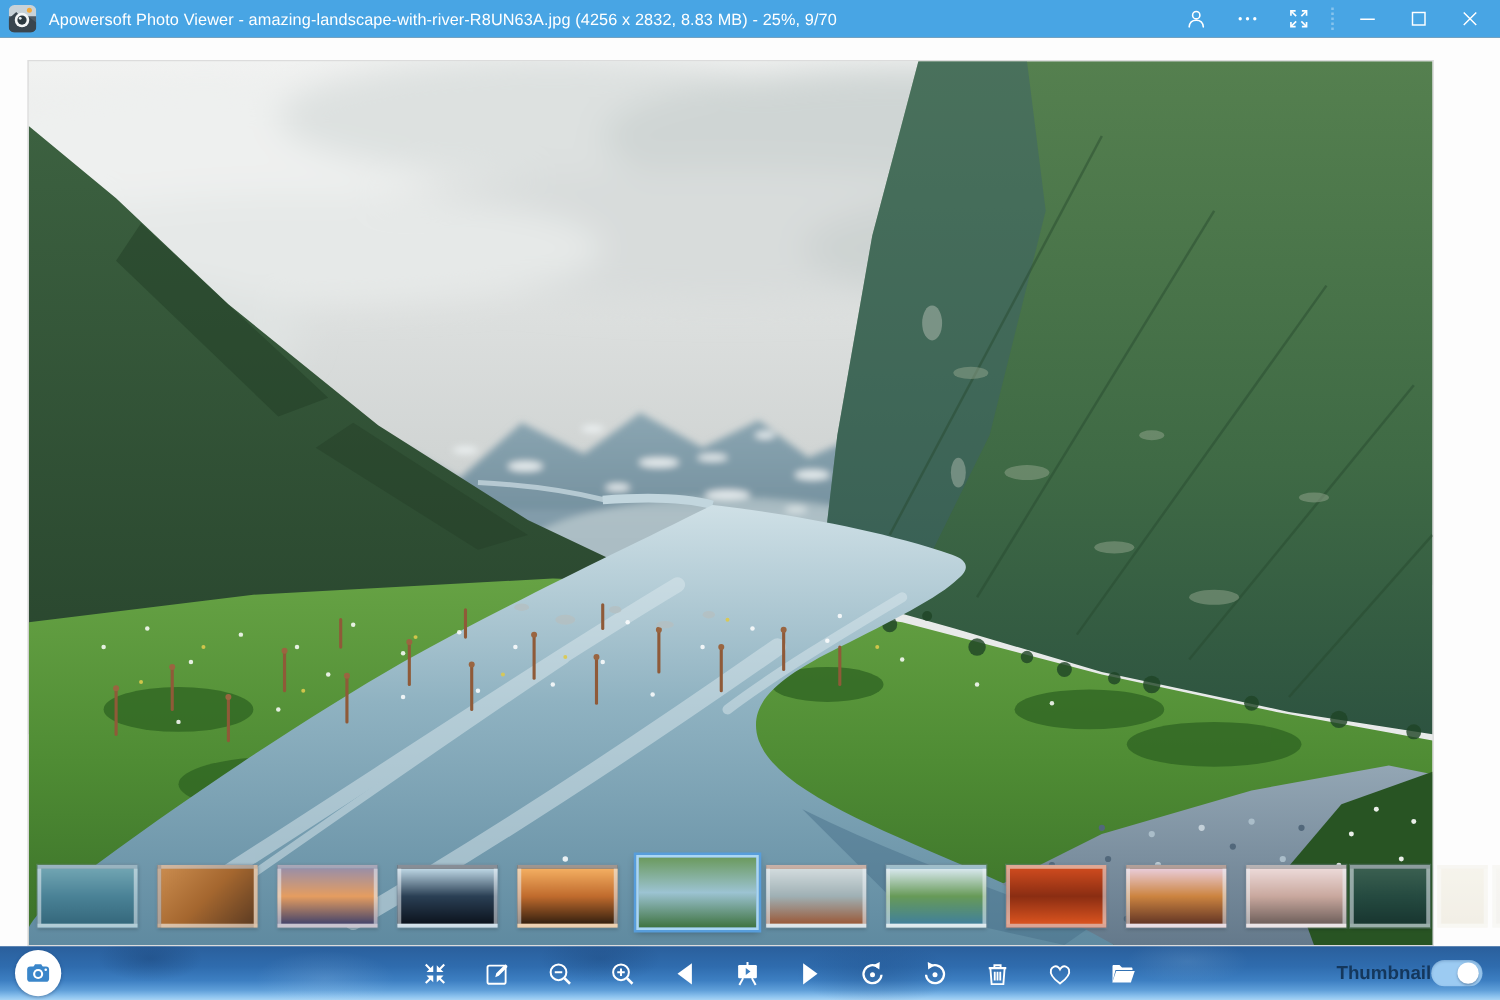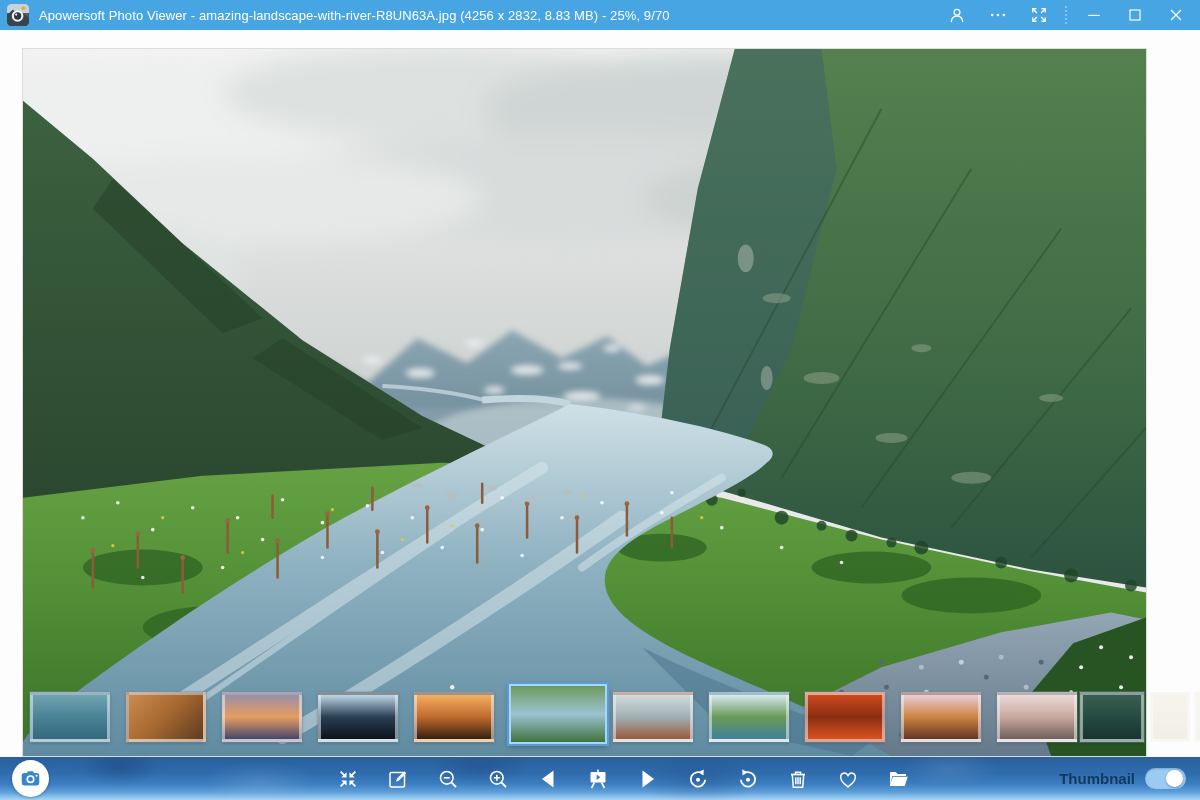--- a/index.html
+++ b/index.html
@@ -41,21 +41,21 @@
         radial-gradient(70px 28px at 480px 10px, rgba(12,42,85,.22), transparent 70%),
         radial-gradient(90px 36px at 700px 22px, rgba(18,55,105,.24), transparent 70%),
         radial-gradient(70px 26px at 950px 12px, rgba(205,232,250,.12), transparent 70%); }
   .camera-btn { position:absolute; left:12px; top:3px; width:37px; height:37px; border-radius:50%;
                 background:#fff; border:none; display:flex; align-items:center; justify-content:center;
                 box-shadow:0 1px 3px rgba(0,30,70,.35); cursor:pointer; }
   .camera-btn svg { width:27px; height:27px; }
   .tool-group { position:absolute; left:336px; top:0; height:43px; display:flex; align-items:center; gap:26px; }
   .tbtn { width:24px; height:24px; display:flex; align-items:center; justify-content:center; cursor:pointer; }
   .tbtn svg { width:24px; height:24px; }
-  .thumb-toggle-wrap { position:absolute; right:14px; top:0; height:43px; display:flex; align-items:center; gap:10px; }
+  .thumb-toggle-wrap { position:absolute; right:14px; top:0; height:43px; display:flex; align-items:center; }
   .thumb-label { color:#14375c; font-size:15px; font-weight:600; }
   .toggle { position:relative; width:41px; height:21px; border-radius:11px; background:#9ccbf2;
             display:inline-block; cursor:pointer; box-shadow:inset 0 1px 2px rgba(20,60,110,.25); }
   .toggle .knob { position:absolute; top:2px; left:3px; width:17px; height:17px; border-radius:50%;
             background:#fff; box-shadow:0 1px 2px rgba(0,30,70,.35); }
   .toggle.on .knob { left:auto; right:3px; }
 </style>
 </head>
 <body>
 

